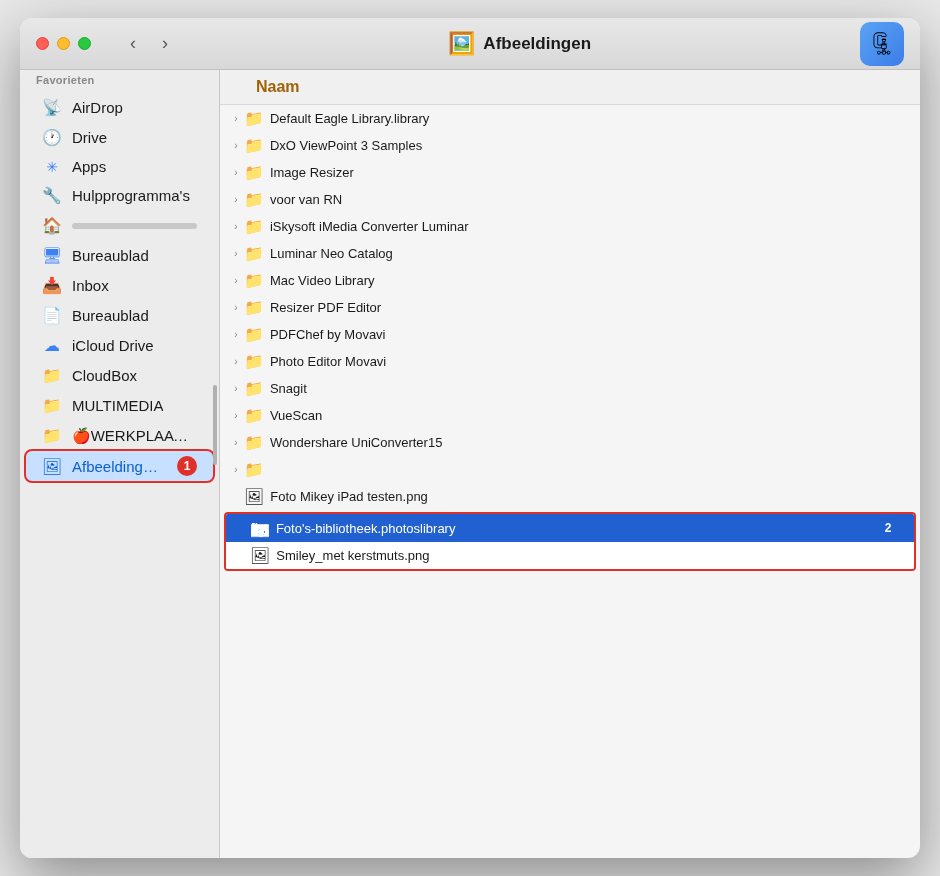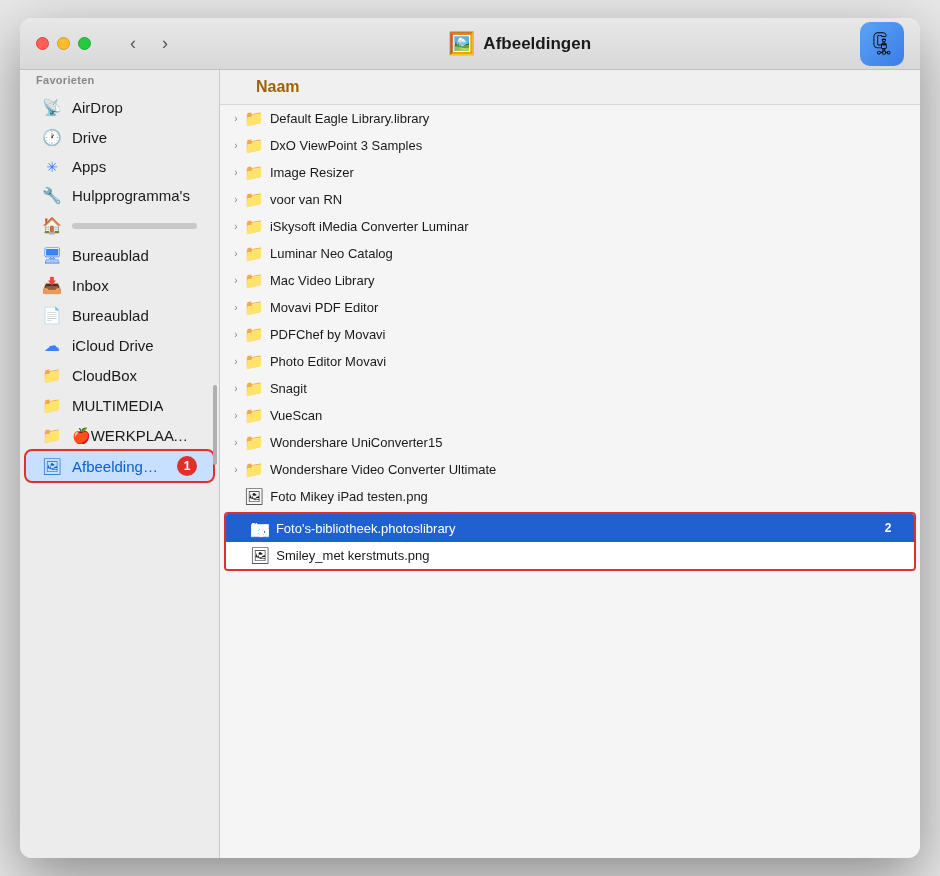--- a/index.html
+++ b/index.html
@@ -382,21 +382,21 @@
         <span class="file-name">Luminar Neo Catalog</span>
       </div>
       <div class="file-row">
         <span class="expand-arrow">›</span>
         <span class="file-icon">📁</span>
         <span class="file-name">Mac Video Library</span>
       </div>
       <div class="file-row">
         <span class="expand-arrow">›</span>
         <span class="file-icon">📁</span>
-        <span class="file-name">Movavi PDF Editor</span>
+        <span class="file-name">Resizer PDF Editor</span>
       </div>
       <div class="file-row">
         <span class="expand-arrow">›</span>
         <span class="file-icon">📁</span>
         <span class="file-name">PDFChef by Movavi</span>
       </div>
       <div class="file-row">
         <span class="expand-arrow">›</span>
         <span class="file-icon">📁</span>
         <span class="file-name">Photo Editor Movavi</span>
@@ -412,21 +412,20 @@
         <span class="file-name">VueScan</span>
       </div>
       <div class="file-row">
         <span class="expand-arrow">›</span>
         <span class="file-icon">📁</span>
         <span class="file-name">Wondershare UniConverter15</span>
       </div>
       <div class="file-row">
         <span class="expand-arrow">›</span>
         <span class="file-icon">📁</span>
-        <span class="file-name">Wondershare Video Converter Ultimate</span>
       </div>
       <div class="file-row">
         <span class="expand-arrow"></span>
         <span class="file-icon">🖼</span>
         <span class="file-name">Foto Mikey iPad testen.png</span>
       </div>
 
       <div style="border: 2.5px solid #e0302a; border-radius: 4px; margin: 2px 4px;">
 
         <div class="file-row selected" style="border-radius:2px 2px 0 0;">

